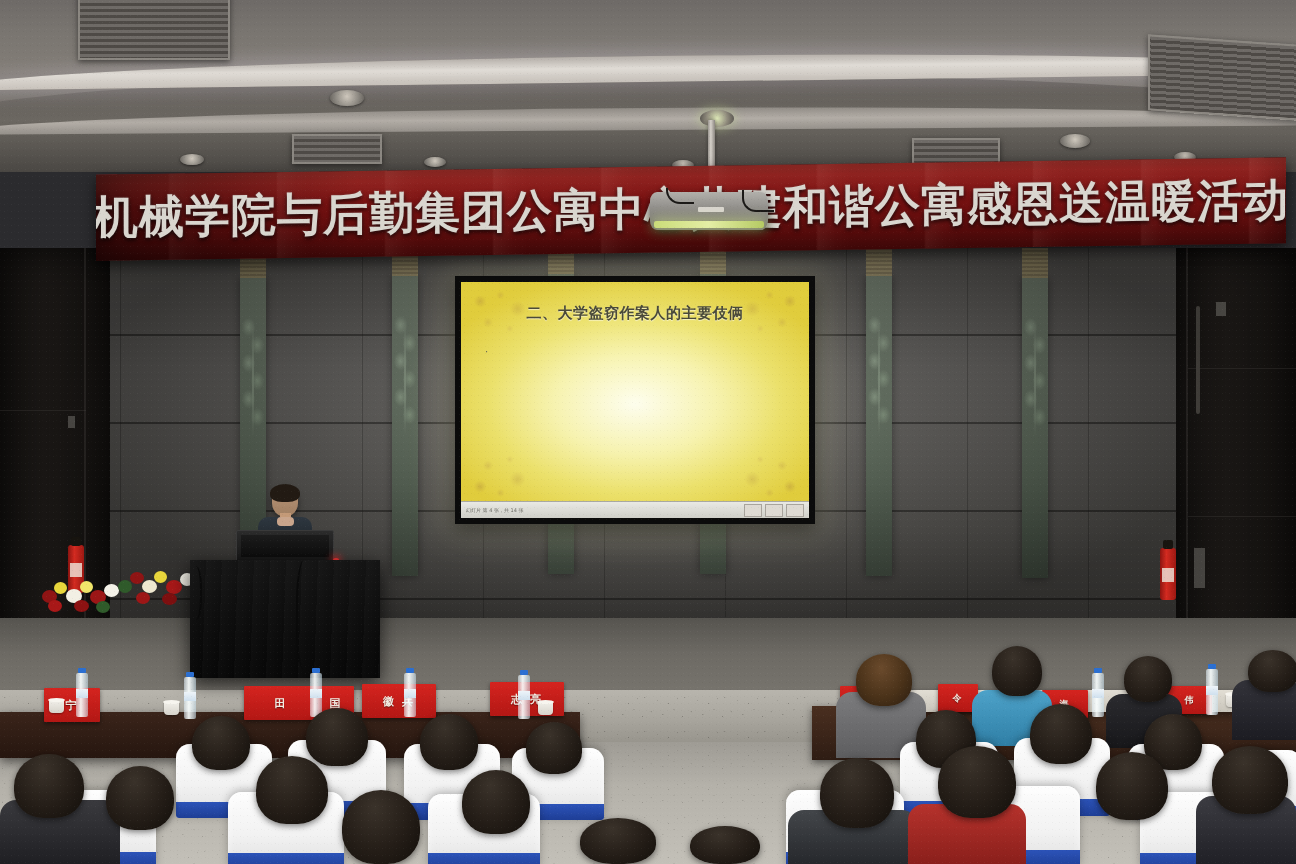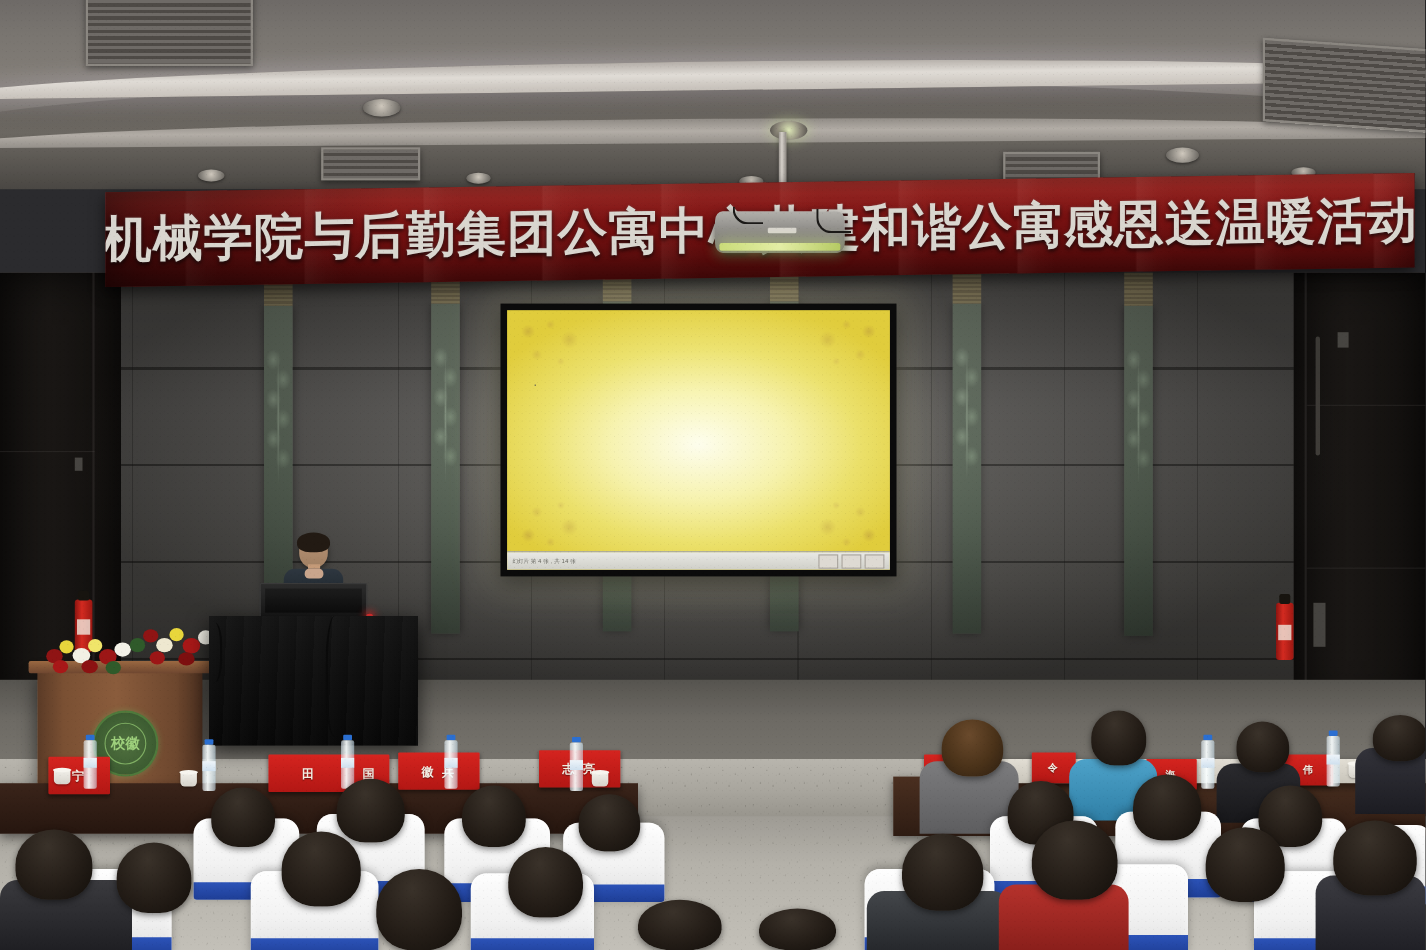--- a/index.html
+++ b/index.html
@@ -316,20 +316,21 @@
   <div class="glow" style="left:400px;top:230px;width:470px;height:340px;
        background:radial-gradient(ellipse at 50% 50%,rgba(255,250,190,.13),transparent 70%);"></div>
 
   <div id="screen-frame" class="abs">
     <div id="slide">
       <div class="orn tl"></div>
       <div class="orn tr"></div>
       <div class="orn bl"></div>
       <div class="orn br"></div>
       <div class="vign"></div>
+      <div id="slide-title">二、大学盗窃作案人的主要伎俩</div>
       <div id="slide-bullet">·</div>
       <div id="ppt-bar">
         <div id="ppt-status">幻灯片 第 4 张，共 14 张</div>
         <div class="ppt-btn" style="margin-left:auto;"></div>
         <div class="ppt-btn"></div>
         <div class="ppt-btn" style="margin-right:5px;"></div>
       </div>
     </div>
   </div>
 
@@ -348,27 +349,20 @@
   <div class="proj-cable abs" style="left:666px;top:188px;width:26px;height:14px;"></div>
 
   <div id="stage-floor" class="abs"></div>
   <div id="stage-face" class="abs">
     <div class="speckle"></div>
   </div>
   <div id="floor-lower" class="abs">
     <div class="speckle" style="opacity:.3"></div>
   </div>
 
-  <div id="podium" class="abs">
-    <div class="top"></div>
-    <div id="emblem">
-      <div class="inner"></div>
-      <div class="glyph">校徽</div>
-    </div>
-  </div>
 
   <div class="bouquet abs" style="left:36px;top:576px;width:90px;height:40px;">
     <div class="fl" style="left:6px;top:14px;width:15px;height:13px;background:#8f1414;"></div>
     <div class="fl" style="left:18px;top:6px;width:13px;height:12px;background:#e8d63c;"></div>
     <div class="fl" style="left:30px;top:13px;width:16px;height:14px;background:#f2f0e4;"></div>
     <div class="fl" style="left:44px;top:5px;width:13px;height:12px;background:#f0e56a;"></div>
     <div class="fl" style="left:54px;top:14px;width:16px;height:14px;background:#9c1616;"></div>
     <div class="fl" style="left:68px;top:8px;width:15px;height:13px;background:#f4f2e8;"></div>
     <div class="fl" style="left:12px;top:24px;width:14px;height:12px;background:#a81818;"></div>
     <div class="fl" style="left:38px;top:24px;width:15px;height:12px;background:#8c1212;"></div>

